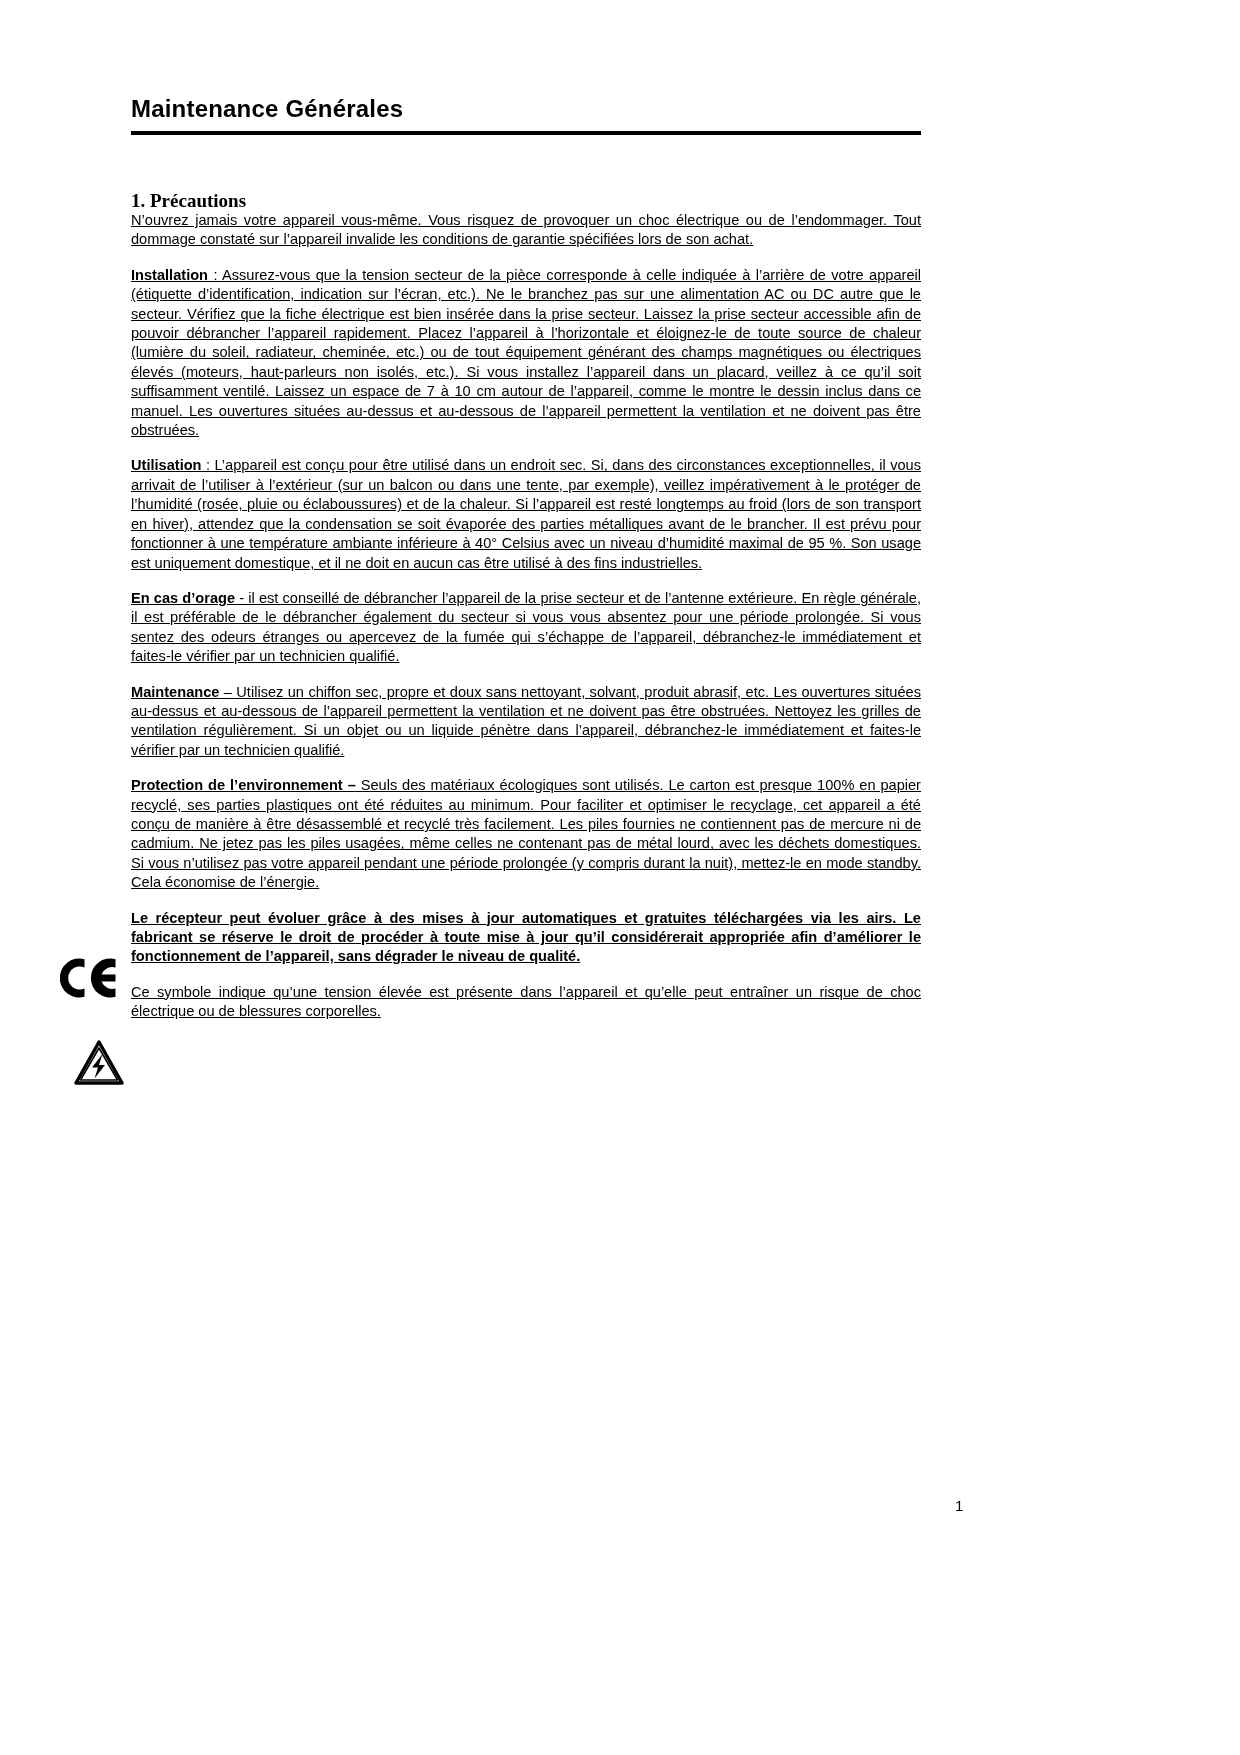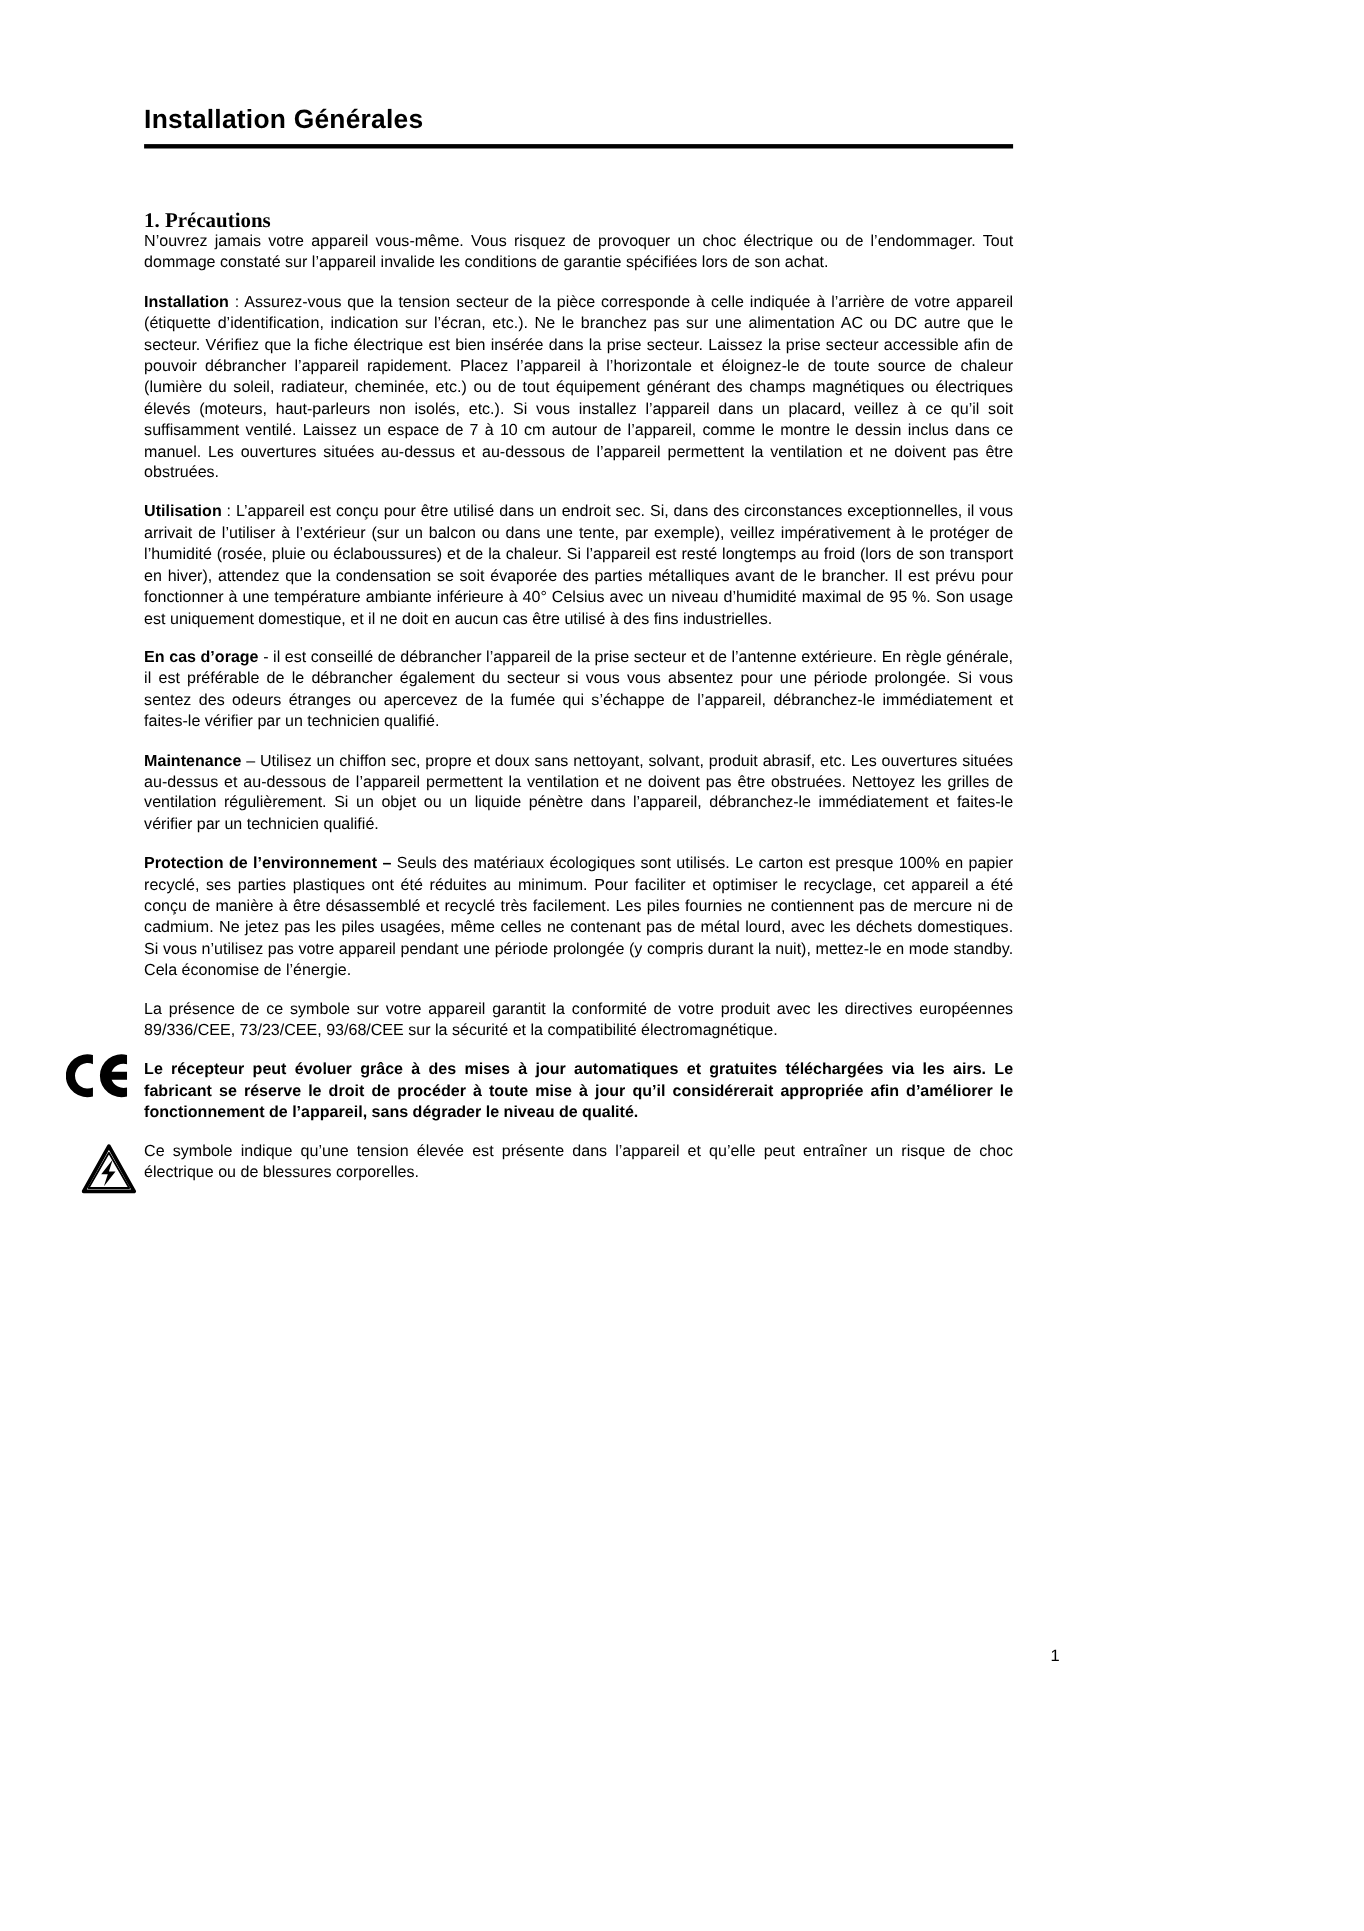--- a/index.html
+++ b/index.html
@@ -55,20 +55,21 @@
     top: 211px;
     width: 790px;
   }
   p.para {
     margin: 0 0 16px 0;
     font-size: 14.6px;
     line-height: 19.4px;
     text-align: justify;
     text-justify: inter-word;
     hyphens: none;
+    text-decoration: underline;
   }
   p.para b, .lead {
     font-weight: bold;
   }
   p.bold-para {
     font-weight: bold;
   }
   
   .mark {
     position: absolute;
@@ -93,41 +94,40 @@
     font-size: 15px;
     line-height: 1;
   }
 </style>
 </head>
 <body>
 
 <div class="page">
 
   <div class="doc-header">
-    <h1>Installation Générales</h1>
+    <h1>Maintenance Générales</h1>
     <div class="header-rule"></div>
   </div>
 
   <div class="section-title">1. Précautions</div>
 
   <div class="body-block">
 
     <p class="para">N’ouvrez jamais votre appareil vous-même. Vous risquez de provoquer un choc électrique ou de l’endommager. Tout dommage constaté sur l’appareil invalide les conditions de garantie spécifiées lors de son achat.</p>
 
     <p class="para"><b class="lead">Installation</b><span> : Assurez-vous que la tension secteur de la pièce corresponde à celle indiquée à l’arrière de votre appareil (étiquette d’identification, indication sur l’écran, etc.). Ne le branchez pas sur une alimentation AC ou DC autre que le secteur. Vérifiez que la fiche électrique est bien insérée dans la prise secteur. Laissez la prise secteur accessible afin de pouvoir débrancher l’appareil rapidement. Placez l’appareil à l’horizontale et éloignez-le de toute source de chaleur (lumière du soleil, radiateur, cheminée, etc.) ou de tout équipement générant des champs magnétiques ou électriques élevés (moteurs, haut-parleurs non isolés, etc.). Si vous installez l’appareil dans un placard, veillez à ce qu’il soit suffisamment ventilé. Laissez un espace de 7 à 10 cm autour de l’appareil, comme le montre le dessin inclus dans ce manuel. Les ouvertures situées au-dessus et au-dessous de l’appareil permettent la ventilation et ne doivent pas être obstruées.</span></p>
 
     <p class="para"><b class="lead">Utilisation</b><span> : L’appareil est conçu pour être utilisé dans un endroit sec. Si, dans des circonstances exceptionnelles, il vous arrivait de l’utiliser à l’extérieur (sur un balcon ou dans une tente, par exemple), veillez impérativement à le protéger de l’humidité (rosée, pluie ou éclaboussures) et de la chaleur. Si l’appareil est resté longtemps au froid (lors de son transport en hiver), attendez que la condensation se soit évaporée des parties métalliques avant de le brancher. Il est prévu pour fonctionner à une température ambiante inférieure à 40° Celsius avec un niveau d’humidité maximal de 95 %. Son usage est uniquement domestique, et il ne doit en aucun cas être utilisé à des fins industrielles.</span></p>
 
     <p class="para"><b class="lead">En cas d’orage</b><span> - il est conseillé de débrancher l’appareil de la prise secteur et de l’antenne extérieure. En règle générale, il est préférable de le débrancher également du secteur si vous vous absentez pour une période prolongée. Si vous sentez des odeurs étranges ou apercevez de la fumée qui s’échappe de l’appareil, débranchez-le immédiatement et faites-le vérifier par un technicien qualifié.</span></p>
 
     <p class="para"><b class="lead">Maintenance</b><span> – Utilisez un chiffon sec, propre et doux sans nettoyant, solvant, produit abrasif, etc. Les ouvertures situées au-dessus et au-dessous de l’appareil permettent la ventilation et ne doivent pas être obstruées. Nettoyez les grilles de ventilation régulièrement. Si un objet ou un liquide pénètre dans l’appareil, débranchez-le immédiatement et faites-le vérifier par un technicien qualifié.</span></p>
 
     <p class="para"><b class="lead">Protection de l’environnement –</b><span> Seuls des matériaux écologiques sont utilisés. Le carton est presque 100% en papier recyclé, ses parties plastiques ont été réduites au minimum. Pour faciliter et optimiser le recyclage, cet appareil a été conçu de manière à être désassemblé et recyclé très facilement. Les piles fournies ne contiennent pas de mercure ni de cadmium. Ne jetez pas les piles usagées, même celles ne contenant pas de métal lourd, avec les déchets domestiques. Si vous n’utilisez pas votre appareil pendant une période prolongée (y compris durant la nuit), mettez-le en mode standby. Cela économise de l’énergie.</span></p>
 
-    <p class="para">La présence de ce symbole sur votre appareil garantit la conformité de votre produit avec les directives européennes 89/336/CEE, 73/23/CEE, 93/68/CEE sur la sécurité et la compatibilité électromagnétique.</p>
 
     <p class="para bold-para">Le récepteur peut évoluer grâce à des mises à jour automatiques et gratuites téléchargées via les airs. Le fabricant se réserve le droit de procéder à toute mise à jour qu’il considérerait appropriée afin d’améliorer le fonctionnement de l’appareil, sans dégrader le niveau de qualité.</p>
 
     <p class="para">Ce symbole indique qu’une tension élevée est présente dans l’appareil et qu’elle peut entraîner un risque de choc électrique ou de blessures corporelles.</p>
 
   </div>
 
   <div class="mark ce-mark">
     <svg viewBox="0 0 56 44" width="56" height="44" aria-hidden="true">
 

